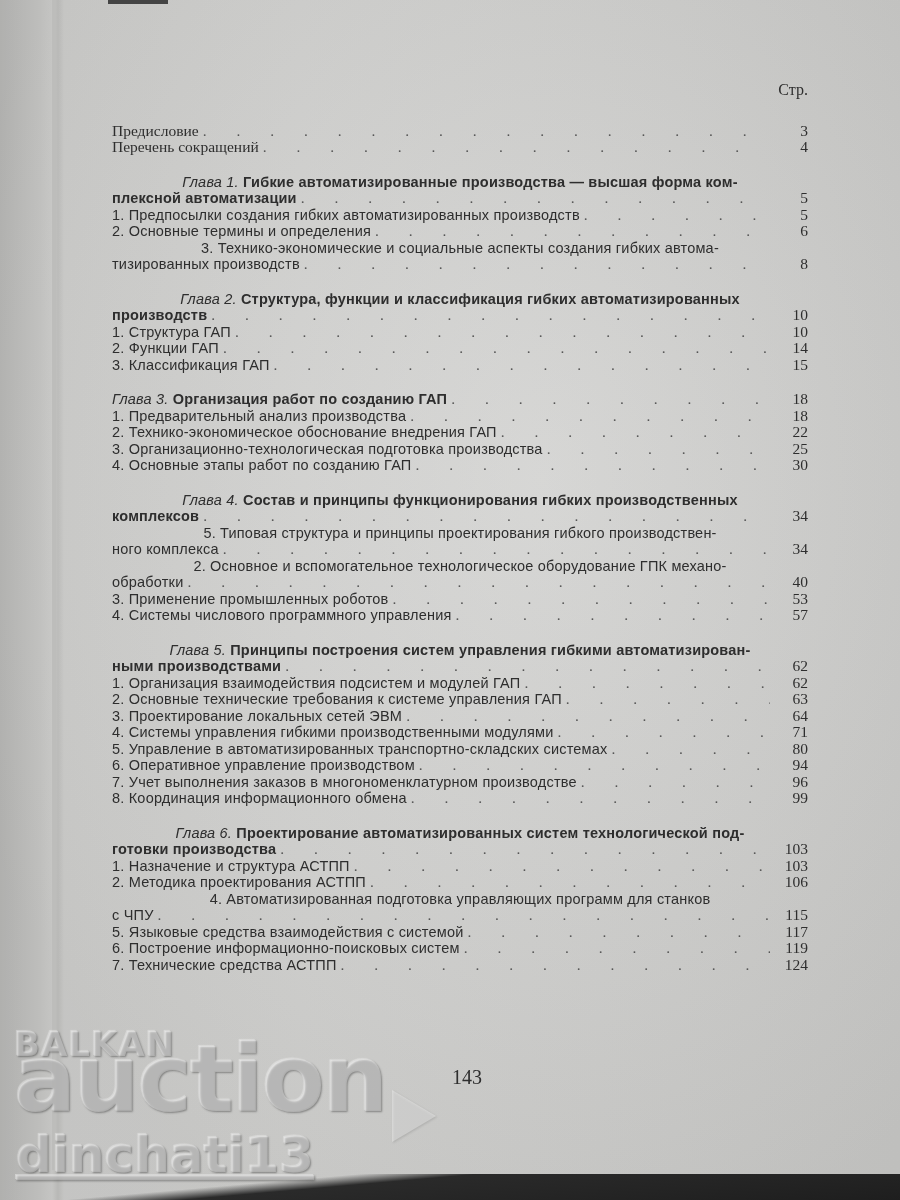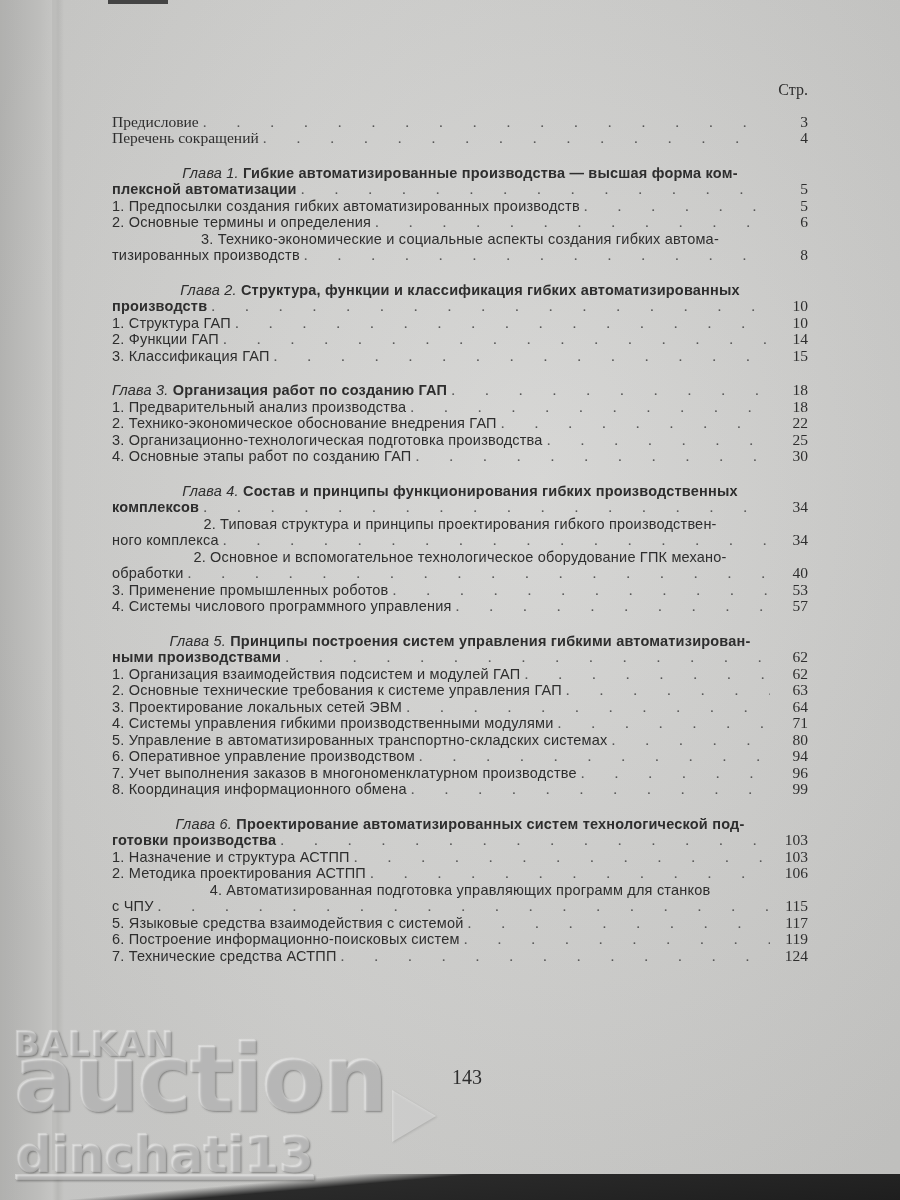--- a/index.html
+++ b/index.html
@@ -12,21 +12,21 @@
   .page-shade {
     position:absolute; left:0; top:0; width:900px; height:1200px;
     background: radial-gradient(ellipse at 60% 40%, rgba(255,255,255,0.18), rgba(0,0,0,0.05) 80%);
     pointer-events:none;
   }
   .spine { position:absolute; left:52px; top:0; width:4px; height:1170px; background:#bdbdbb; }
   .topbar { position:absolute; left:108px; top:0; width:60px; height:4px; background:#444; }
   .bottom-edge { position:absolute; left:0; bottom:0; width:900px; height:26px;
     background: linear-gradient(175deg, transparent 0 30%, #2a2a2a 40%, #1e1e1e 100%); }
   .toc { position:absolute; left:112px; top:82px; width:696px; font-size:15.5px; line-height:16.5px; }
-  .hdr { text-align:right; margin-bottom:15px; font-size:16px; }
+  .hdr { text-align:right; margin-bottom:24px; font-size:16px; }
   .group { margin-bottom:18px; }
   .row { display:flex; align-items:flex-end; }
   .row .txt { white-space:nowrap; }
   .row .dots { flex:1; overflow:hidden; white-space:nowrap; letter-spacing:13px; color:#555; margin:0 4px; }
   .row .dots::after { content:". . . . . . . . . . . . . . . . . . . . . . . . . . . . . . . . . . . . . . . . . . . . . . . . . . . . . . . . . . . . . . ."; }
   .row .pg { width:34px; text-align:right; }
   .wrap { white-space:nowrap;text-align:center; }
   .chap-label { font-style:italic; }
   .chap-title { font-weight:bold; font-family:"Liberation Sans Narrow","Liberation Sans",sans-serif; }
   .chap .txt, .chap .wrap { font-family:"Liberation Sans", sans-serif; font-size:14.5px; letter-spacing:0.2px; }
@@ -137,21 +137,21 @@
           <span class="pg">30</span>
         </div>
       </div>
       <div class="group chap">
         <div class="wrap"><span class="chap-label">Глава 4.</span> <span class="chap-title">Состав и принципы функционирования гибких производственных</span></div>
         <div class="row">
           <span class="txt chap-title">комплексов</span>
           <span class="dots"></span>
           <span class="pg">34</span>
         </div>
-        <div class="wrap">2. Типовая структура и принципы проектирования гибкого производствен-</div>
+        <div class="wrap">5. Типовая структура и принципы проектирования гибкого производствен-</div>
         <div class="row">
           <span class="txt">ного комплекса</span>
           <span class="dots"></span>
           <span class="pg">34</span>
         </div>
         <div class="wrap">2. Основное и вспомогательное технологическое оборудование ГПК механо-</div>
         <div class="row">
           <span class="txt">обработки</span>
           <span class="dots"></span>
           <span class="pg">40</span>

